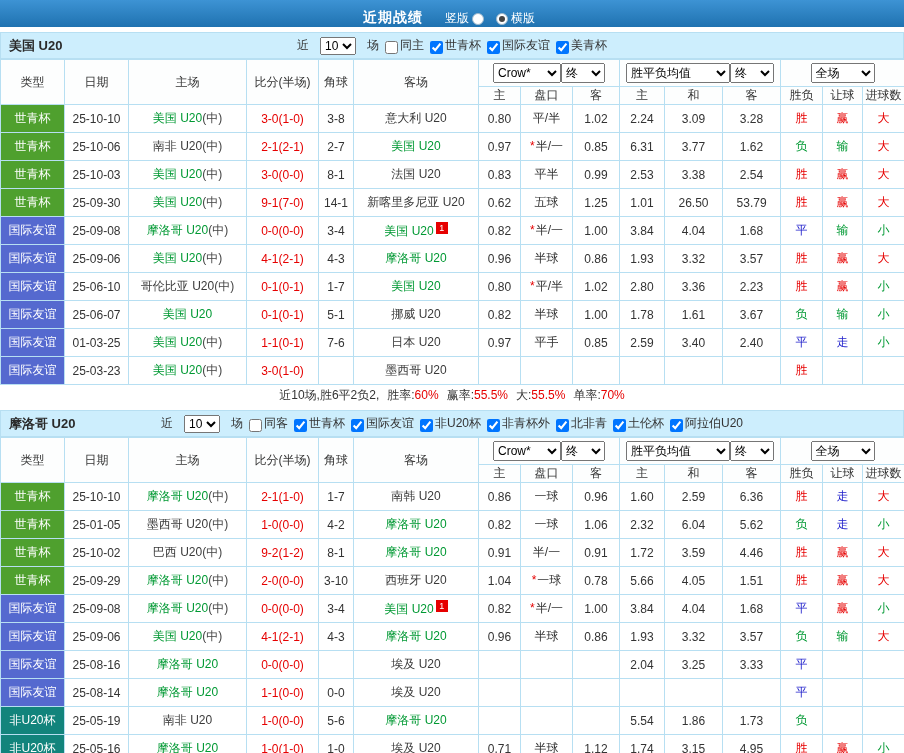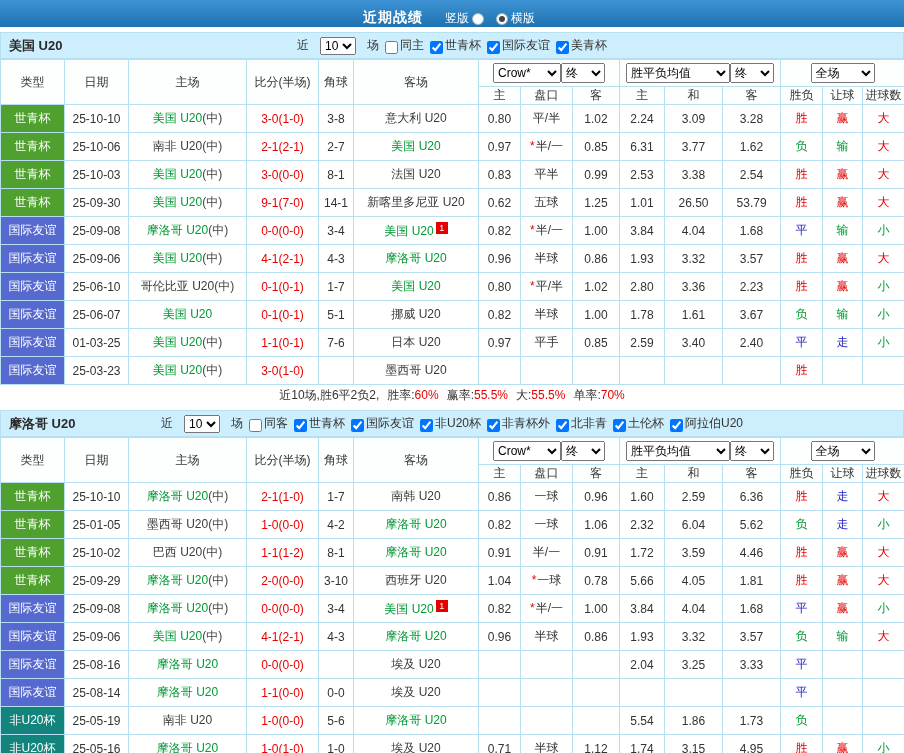--- a/index.html
+++ b/index.html
@@ -432,21 +432,21 @@
           <td>6.04</td>
           <td>5.62</td>
           <td class="c-green">负</td>
           <td class="c-blue">走</td>
           <td class="c-green">小</td>
         </tr>
         <tr>
           <td class="type green">世青杯</td>
           <td>25-10-02</td>
           <td><span class="team">巴西 U20</span><span class="suffix">(中)</span></td>
-          <td class="score">1-1(1-2)</td>
+          <td class="score">9-2(1-2)</td>
           <td>8-1</td>
           <td><span class="team hl">摩洛哥 U20</span></td>
           <td>0.91</td>
           <td>半/一</td>
           <td>0.91</td>
           <td>1.72</td>
           <td>3.59</td>
           <td>4.46</td>
           <td class="c-red">胜</td>
           <td class="c-red">赢</td>
@@ -457,21 +457,21 @@
           <td>25-09-29</td>
           <td><span class="team hl">摩洛哥 U20</span><span class="suffix">(中)</span></td>
           <td class="score">2-0(0-0)</td>
           <td>3-10</td>
           <td><span class="team">西班牙 U20</span></td>
           <td>1.04</td>
           <td><span class="star">*</span>一球</td>
           <td>0.78</td>
           <td>5.66</td>
           <td>4.05</td>
-          <td>1.81</td>
+          <td>1.51</td>
           <td class="c-red">胜</td>
           <td class="c-red">赢</td>
           <td class="c-red">大</td>
         </tr>
         <tr>
           <td class="type blue">国际友谊</td>
           <td>25-09-08</td>
           <td><span class="team hl">摩洛哥 U20</span><span class="suffix">(中)</span></td>
           <td class="score">0-0(0-0)</td>
           <td>3-4</td>

